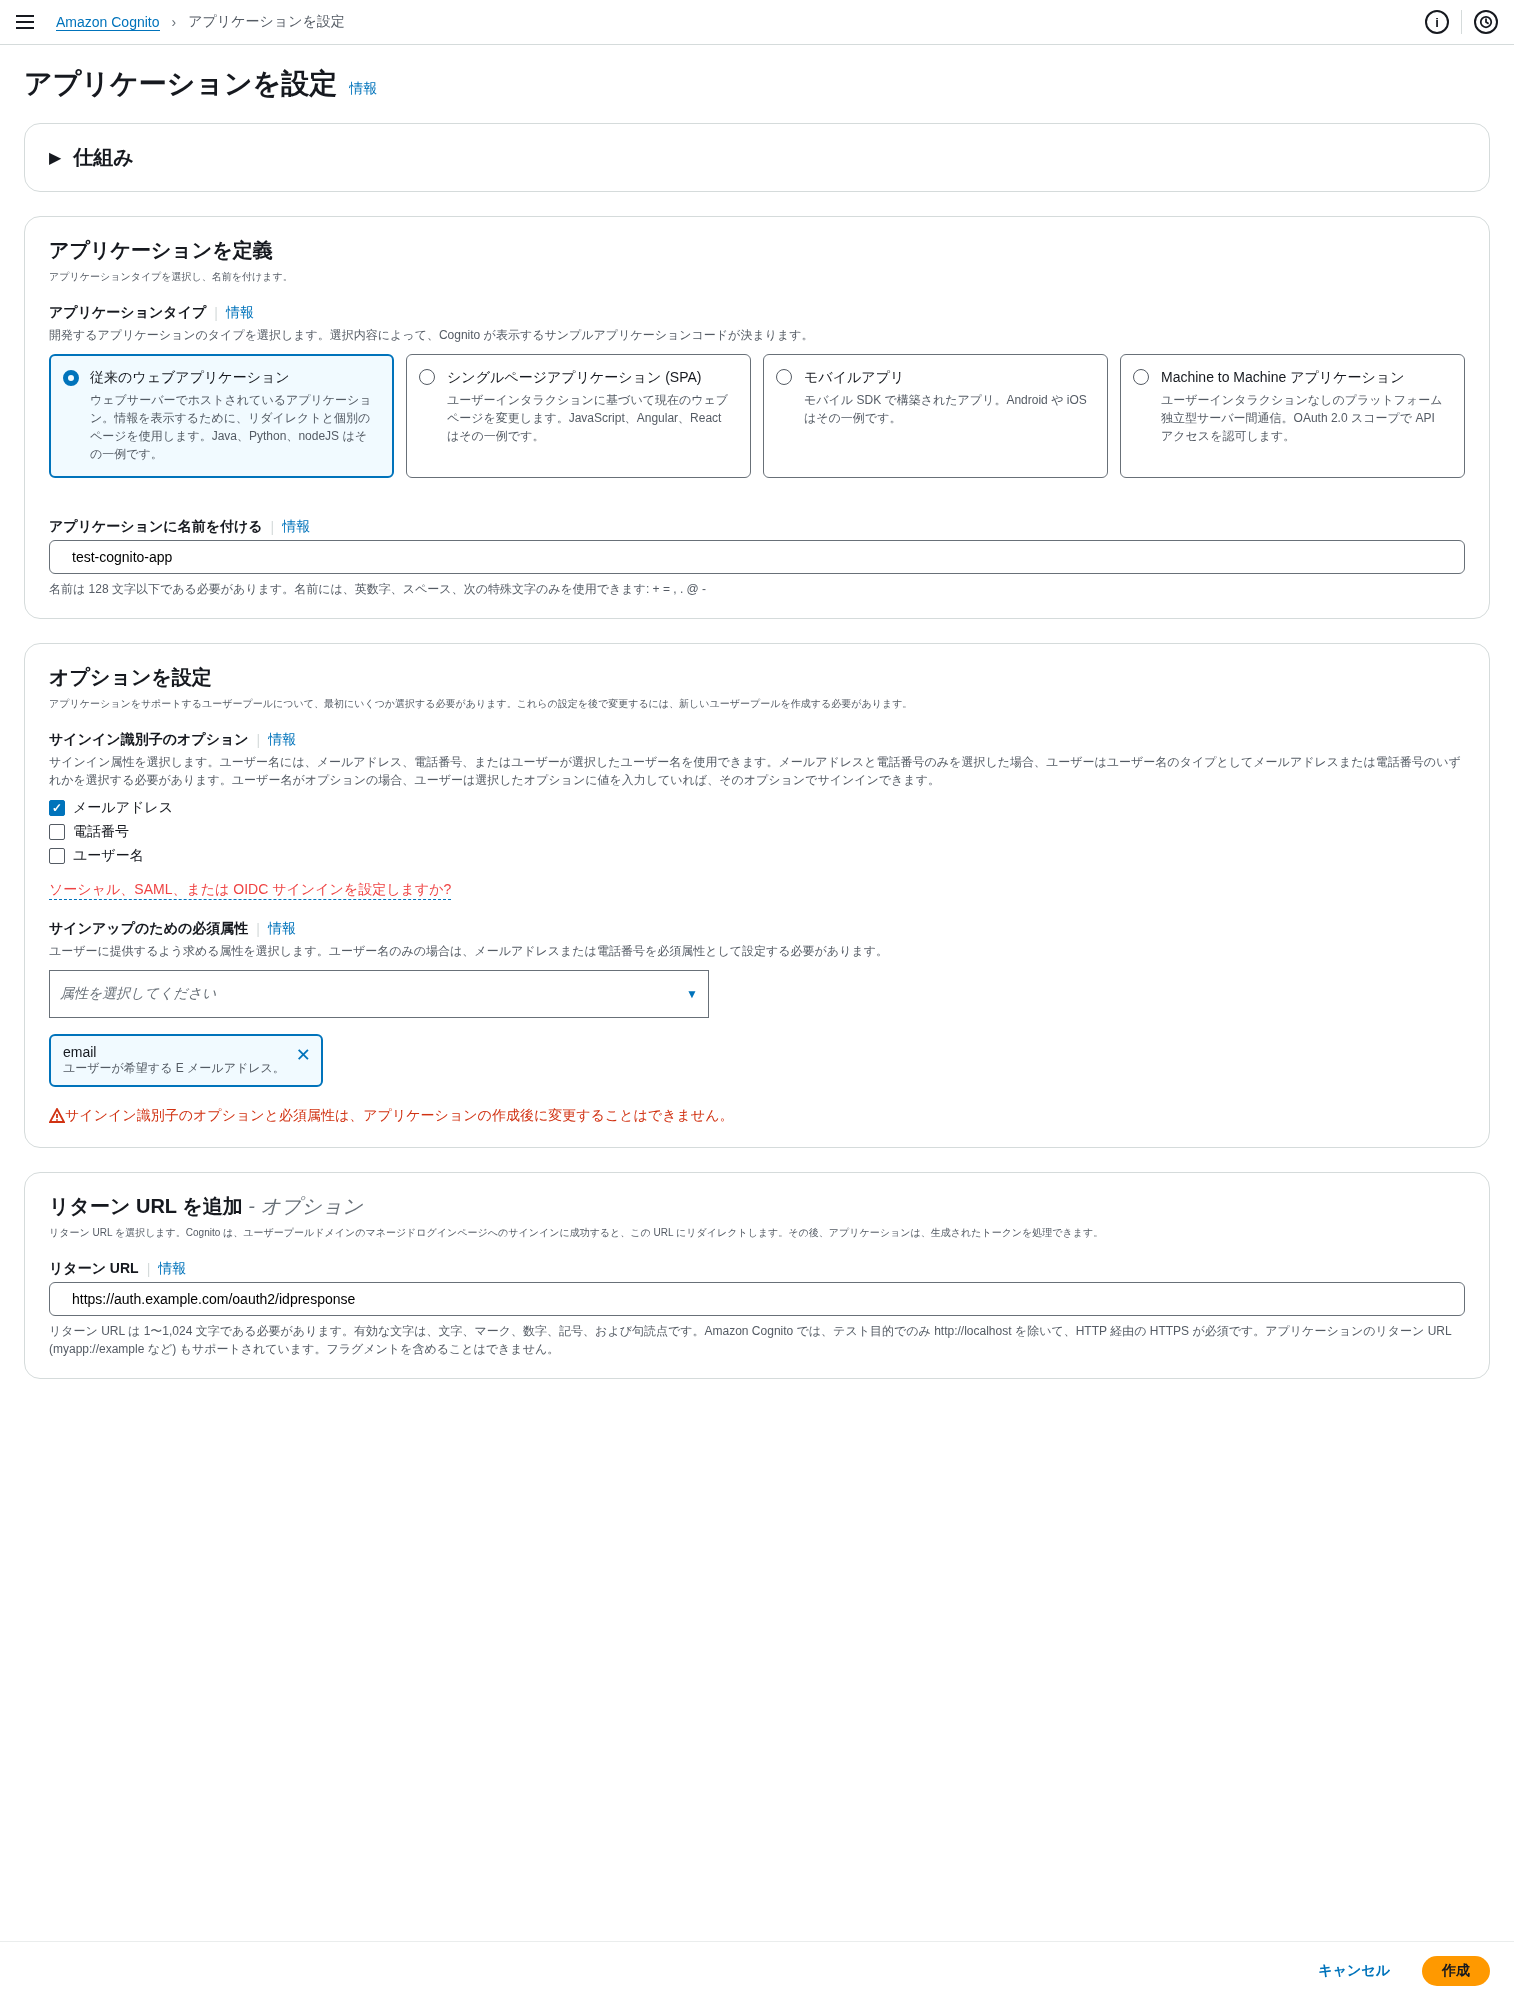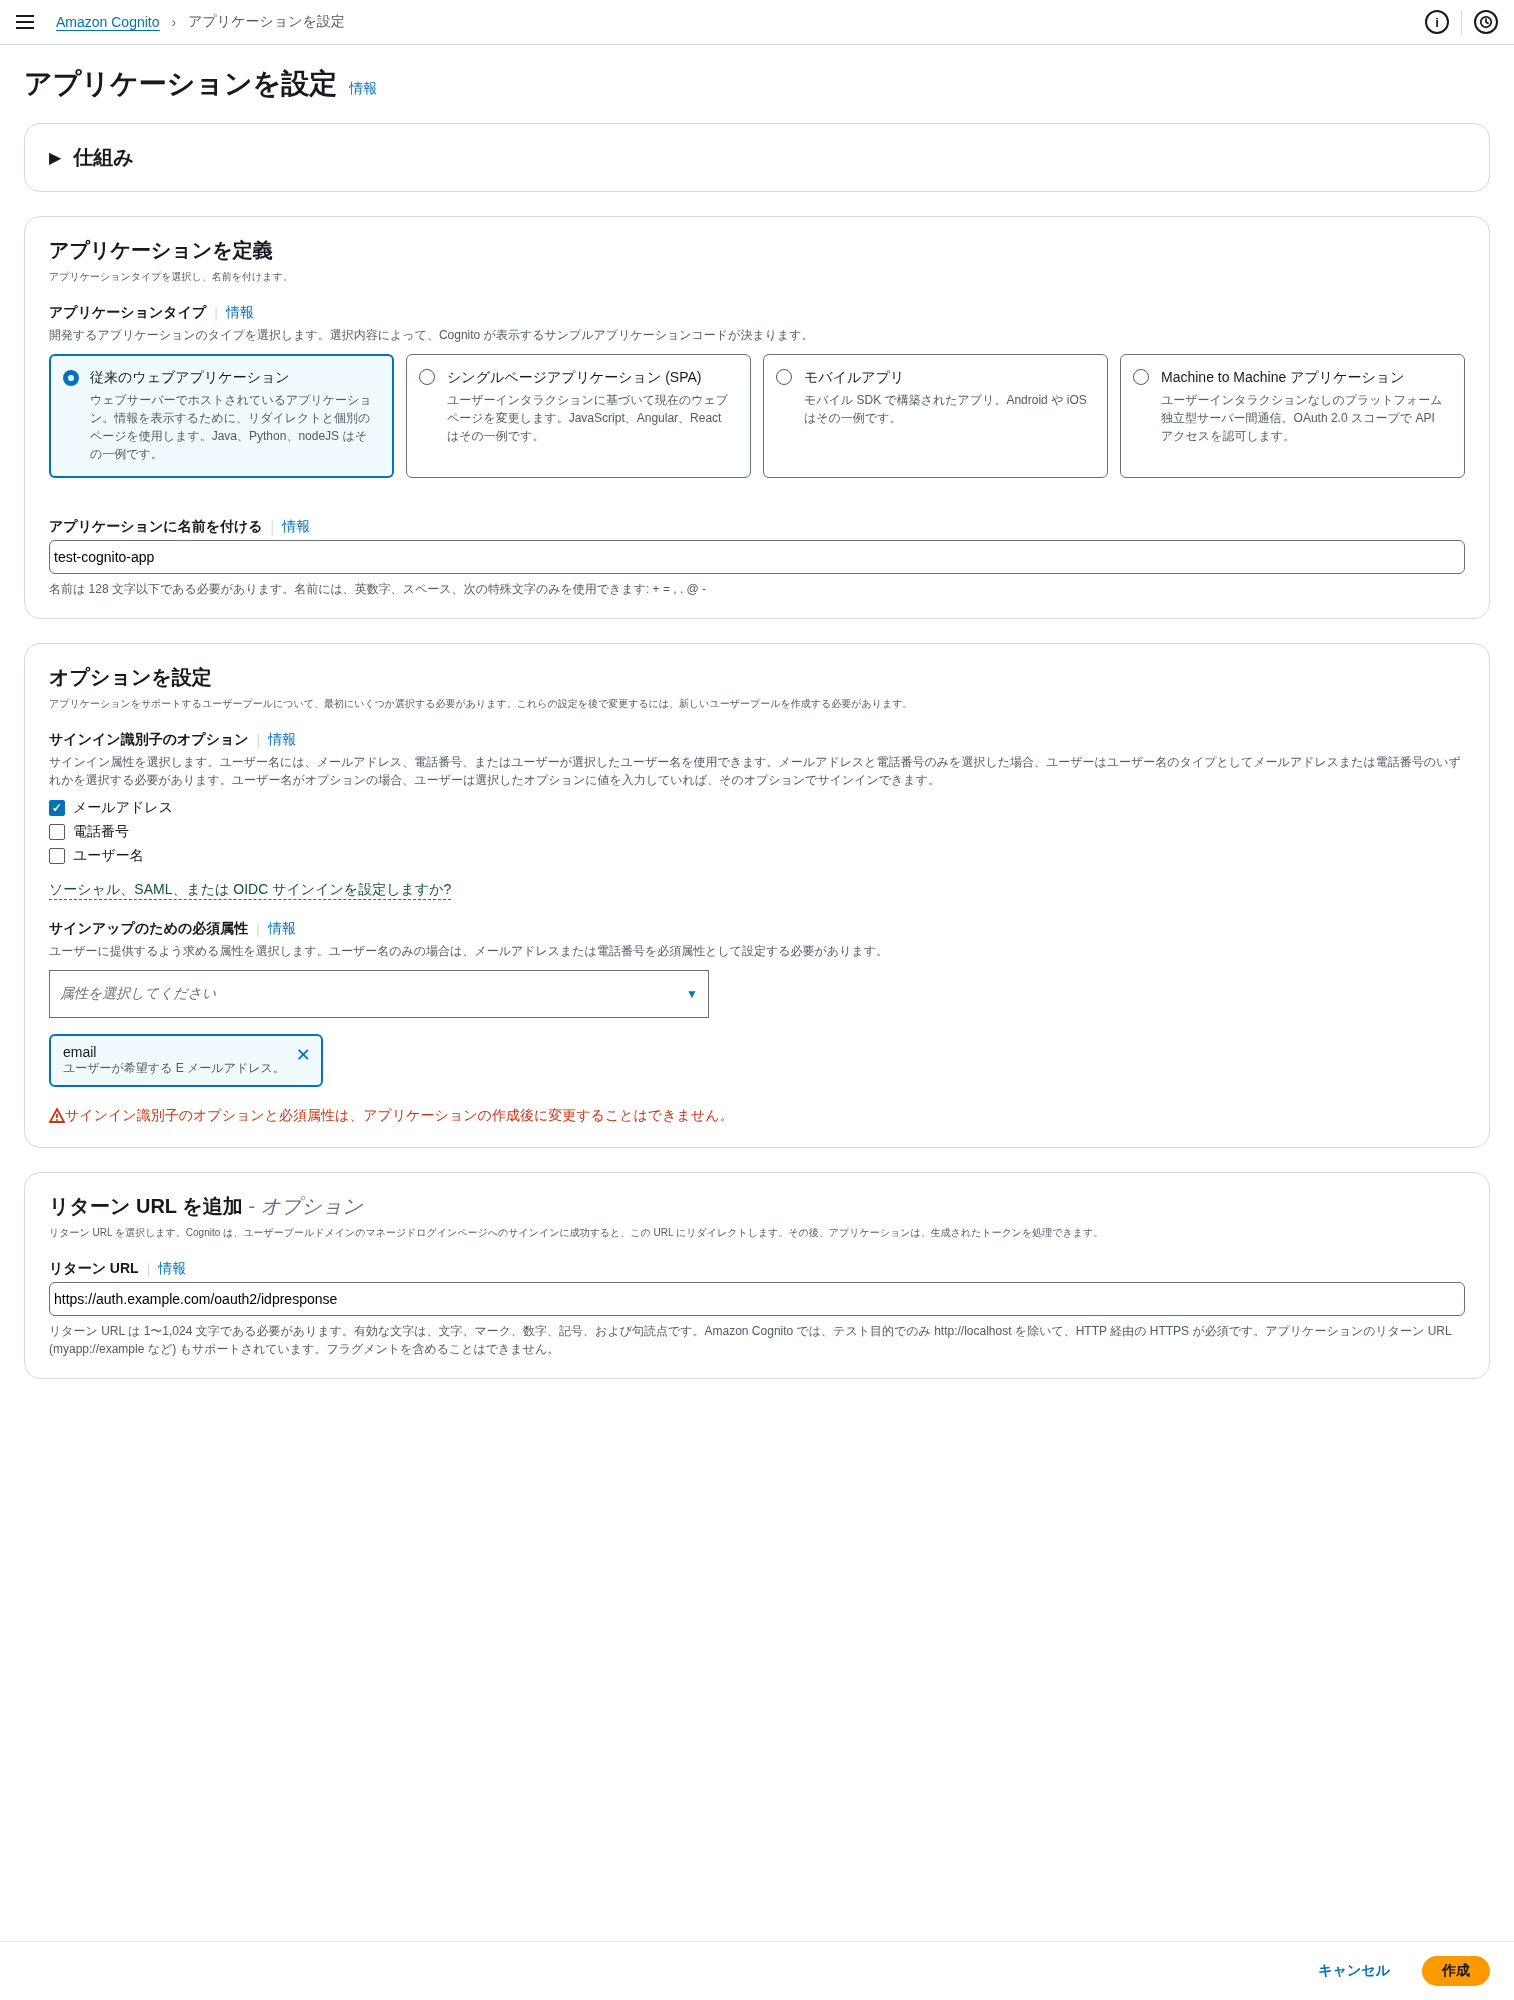--- a/index.html
+++ b/index.html
@@ -36,30 +36,30 @@
   .field-desc { font-size: 12px; color: #545b64; margin-bottom: 10px; line-height: 1.5; }
   
   .tiles { display: grid; grid-template-columns: repeat(4, 1fr); gap: 12px; margin-bottom: 40px; }
   .tile { border: 1px solid #687078; border-radius: 6px; padding: 14px 14px 14px 40px; cursor: pointer; position: relative; }
   .tile.selected { border: 2px solid #0073bb; background: #f1faff; padding: 13px 13px 13px 39px; }
   .tile .radio { position: absolute; left: 12px; top: 14px; width: 16px; height: 16px; border: 1.5px solid #545b64; border-radius: 50%; }
   .tile.selected .radio { border: 5px solid #0073bb; }
   .tile .tile-title { font-size: 14px; font-weight: 400; margin-bottom: 4px; }
   .tile .tile-desc { font-size: 12px; color: #545b64; line-height: 1.5; }
   
-  .text-input { width: 100%; padding: 8px 4px; border: 1px solid #687078; border-radius: 6px; font-size: 14px; font-family: inherit; }
+  .text-input { width: 100%; padding: 8px 22px; border: 1px solid #687078; border-radius: 6px; font-size: 14px; font-family: inherit; }
   .helper-text { font-size: 12px; color: #545b64; margin-top: 6px; line-height: 1.5; }
   
   .checkbox-group { margin-bottom: 16px; }
   .checkbox-row { display: flex; align-items: center; gap: 8px; margin-bottom: 6px; }
   .checkbox { width: 16px; height: 16px; border: 1.5px solid #545b64; border-radius: 2px; display: flex; align-items: center; justify-content: center; cursor: pointer; }
   .checkbox.checked { background: #0073bb; border-color: #0073bb; }
   .checkbox.checked::after { content: "✓"; color: #fff; font-size: 12px; font-weight: bold; }
   
-  .link-dashed { color: #14532d; border-bottom: 1px dashed #0073bb; cursor: pointer; display: inline-block; margin-bottom: 20px; }
+  .link-dashed { color: #ef4444; border-bottom: 1px dashed #0073bb; cursor: pointer; display: inline-block; margin-bottom: 20px; }
   
   .select-box { display: flex; align-items: center; justify-content: space-between; border: 1px solid #687078; border-radius: 0; padding: 14px 10px; cursor: pointer; max-width: 660px; margin-bottom: 16px; }
   .select-box .placeholder { color: #687078; font-style: italic; }
   .select-box .dropdown-caret { color: #0073bb; font-size: 12px; }
   
   .chip { display: inline-flex; flex-direction: column; border: 2px solid #0073bb; background: #f1faff; border-radius: 6px; padding: 8px 36px 8px 12px; position: relative; max-width: 280px; }
   .chip .chip-label { font-size: 14px; }
   .chip .chip-desc { font-size: 12px; color: #545b64; }
   .chip .chip-close { position: absolute; right: 10px; top: 10px; color: #0073bb; font-size: 18px; cursor: pointer; line-height: 1; }
   

